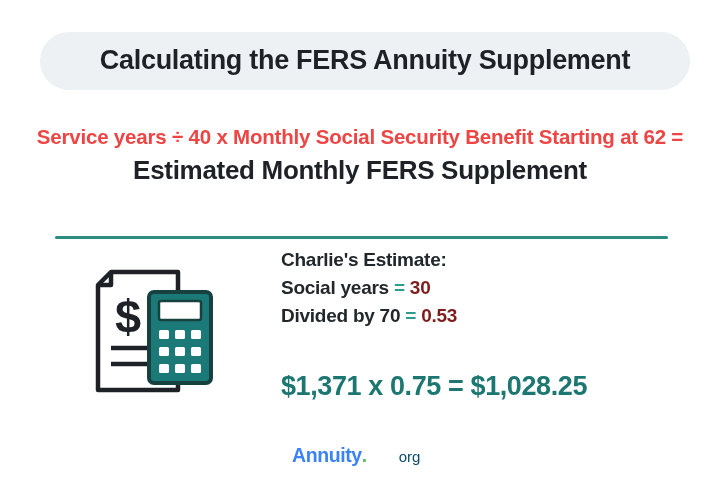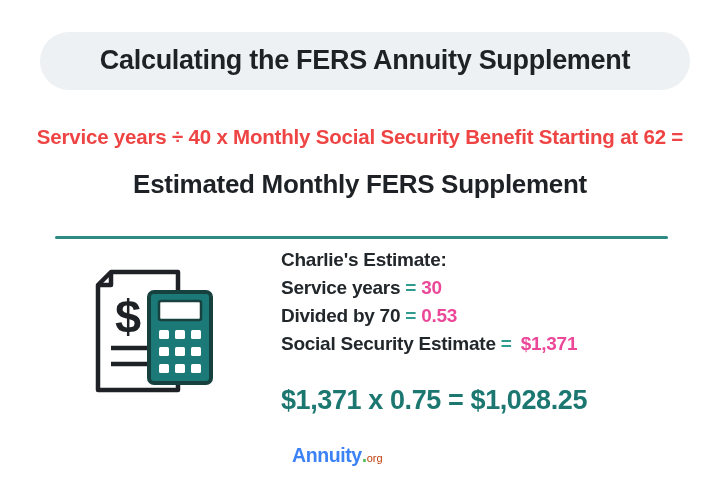--- a/index.html
+++ b/index.html
@@ -62,21 +62,21 @@
     letter-spacing: -0.2px;
     line-height: 1.25;
     white-space: nowrap;
   }
   .formula-line2 {
     font-size: 26px;
     font-weight: bold;
     color: #1e2226;
     letter-spacing: -0.3px;
     line-height: 1.3;
-    margin-top: 18px;
+    margin-top: 4px;
     white-space: nowrap;
   }
 
   
   .divider {
     position: absolute;
     left: 55px;
     top: 236px;
     width: 613px;
     height: 3px;
@@ -107,35 +107,35 @@
   }
   .est-line {
     font-size: 19px;
     font-weight: bold;
     color: #22272b;
     letter-spacing: -0.25px;
     line-height: 1.47;
     white-space: nowrap;
   }
   .est-val {
-    color: #ec4899;
+    color: #7f1d1d;
     font-weight: bold;
   }
   .est-eq {
     color: #2e9b8f;
     font-weight: bold;
   }
   .est-val-pad {
     padding-left: 4px;
   }
 
   .final-eq {
     position: absolute;
     left: 281px;
-    top: 385px;
+    top: 371px;
     font-size: 27px;
     font-weight: bold;
     color: #1c7771;
     letter-spacing: -0.4px;
     white-space: nowrap;
     line-height: 1.15;
   }
 
   
   .logo {
@@ -152,24 +152,25 @@
     color: #3b82f6;
     letter-spacing: -0.4px;
   }
   .logo-dot {
     font-size: 19.5px;
     font-weight: bold;
     color: #5bbf5b;
     letter-spacing: -0.4px;
   }
   .logo-tld {
-    font-size: 11px;
+    font-size: 15px;
     font-weight: normal;
-    color: #c2410c;
+    color: #0c4a6e;
     letter-spacing: -0.1px;
+    margin-left: 32px;
   }
 </style>
 </head>
 <body>
 
 <div id="infographic">
 
   <div class="title-pill">
     <div class="title-text">Calculating the FERS Annuity Supplement</div>
   </div>
@@ -207,36 +208,31 @@
         <rect x="83" y="96" width="10" height="9" rx="1.5"></rect>
         <rect x="99" y="96" width="10" height="9" rx="1.5"></rect>
       </g>
     </svg>
   </div>
 
   <div class="estimate">
     <div class="est-line">Charlie's Estimate:</div>
 
     <div class="est-line">
-      <span>Service years</span>
+      <span>Social years</span>
       <span class="est-eq">=</span>
       <span class="est-val">30</span>
     </div>
 
     <div class="est-line">
       <span>Divided by 70</span>
       <span class="est-eq">=</span>
       <span class="est-val">0.53</span>
     </div>
 
-    <div class="est-line">
-      <span>Social Security Estimate</span>
-      <span class="est-eq">=</span>
-      <span class="est-val est-val-pad">$1,371</span>
-    </div>
   </div>
 
   <div class="final-eq">$1,371 x 0.75 = $1,028.25</div>
 
   <div class="logo">
     <span class="logo-main">Annuity</span>
     <span class="logo-dot">.</span>
     <span class="logo-tld">org</span>
   </div>
 

